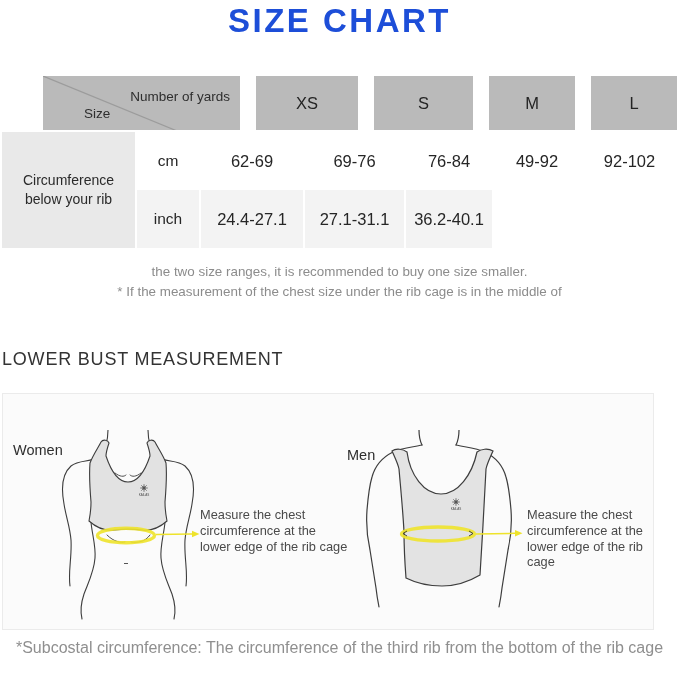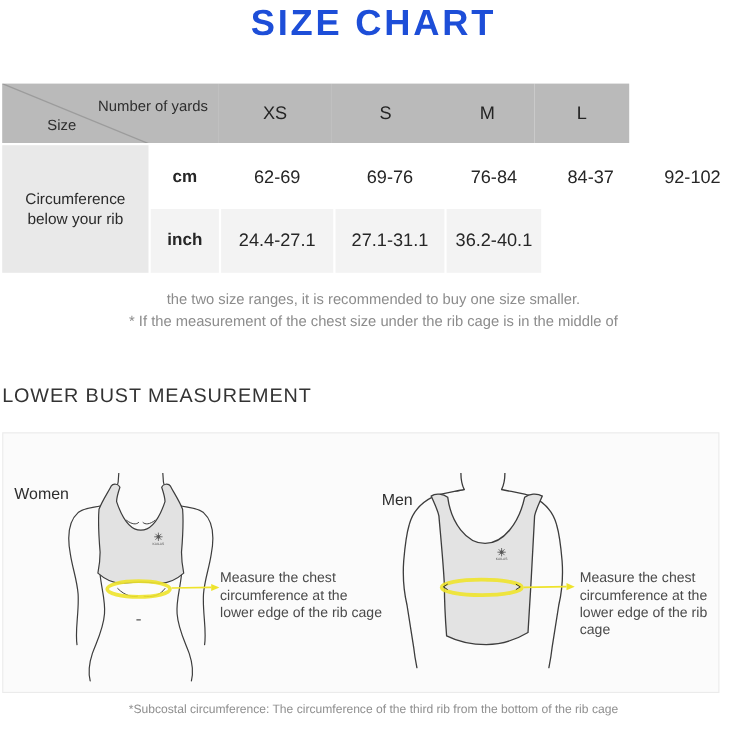--- a/index.html
+++ b/index.html
@@ -9,21 +9,21 @@
     font-family:"Liberation Sans", sans-serif; overflow:hidden; color:#222;
   }
   .title {
     position:absolute; top:2px; left:0; width:679px; text-align:center;
     font-size:33px; font-weight:700; letter-spacing:2.5px; color:#1d4ed8;
   }
   
   .tbl { position:absolute; top:76px; left:2px; width:675px; }
   .tbl-head {
     display:grid; grid-template-columns:197px 102px 99px 86px 86px 95px;
-    column-gap:0; height:54px;
+    column-gap:16px; height:54px;margin-left:41px;
   }
   .h-cell {
     background:#bababa; display:flex; align-items:center; justify-content:center;
     font-size:16.5px; color:#242424;
   }
   .corner { position:relative; background:#bababa; overflow:hidden; }
   .corner svg { position:absolute; inset:0; }
   .corner-top {
     position:absolute; top:13px; right:10px; font-size:13.5px; color:#2e2e2e;
   }
@@ -39,21 +39,21 @@
     grid-row:1 / 3; background:#e9e9e9; display:flex; flex-direction:column;
     align-items:center; justify-content:center; text-align:right;
     font-size:14px; line-height:19px; color:#2a2a2a;
   }
   .b-cell {
     display:flex; align-items:center; justify-content:center;
     font-size:16.5px; color:#262626;
   }
   .row-cm { background:#ffffff; }
   .row-inch { background:#f3f3f3; }
-  .unit { font-size:15.5px;font-weight:bold; }
+  .unit { font-size:15.5px; }
   
   .table-note {
     position:absolute; top:262px; left:0; width:679px; text-align:center;
     font-size:13.4px; line-height:20px; color:#8c8c8c;
   }
   .section-heading {
     position:absolute; top:349px; left:2px;
     font-size:18px; font-weight:500; letter-spacing:0.8px; color:#333;
   }
   
@@ -61,27 +61,27 @@
     position:absolute; top:393px; left:2px; width:652px; height:237px;
     border:1px solid #ebebeb; background:#fbfbfb;
   }
   .fig-label { position:absolute; font-size:14.5px; color:#2e2e2e; }
   .fig-label.women { left:10px; top:48px; }
   .fig-label.men   { left:344px; top:53px; }
   .fig-svg { position:absolute; }
   .fig-svg.women { left:43px;  top:36px; width:160px; height:195px; }
   .fig-svg.men   { left:343px; top:36px; width:190px; height:195px; }
   .annotation {
-    position:absolute; top:113px; font-size:12.8px; line-height:15.8px; color:#4a4a4a;margin-top:10px;
+    position:absolute; top:113px; font-size:12.8px; line-height:15.8px; color:#4a4a4a;
   }
   .annotation.women { left:197px; }
   .annotation.men   { left:524px; }
   .bottom-note {
     position:absolute; top:639px; left:0; width:679px; text-align:center;
-    font-size:11px; color:#8f8f8f;
+    font-size:16px; color:#8f8f8f;
   }
 </style>
 </head>
 <body>
 
 <div class="page">
 
   <div class="title">SIZE CHART</div>
 
   <div class="tbl">
@@ -100,21 +100,21 @@
     </div>
     <div class="tbl-body">
       <div class="label-cell">
         <span>Circumference</span>
         <span>below your rib</span>
       </div>
       <div class="b-cell unit row-cm">cm</div>
       <div class="b-cell row-cm">62-69</div>
       <div class="b-cell row-cm">69-76</div>
       <div class="b-cell row-cm">76-84</div>
-      <div class="b-cell row-cm">84-37</div>
+      <div class="b-cell row-cm">49-92</div>
       <div class="b-cell row-cm">92-102</div>
       <div class="b-cell unit row-inch">inch</div>
       <div class="b-cell row-inch">24.4-27.1</div>
       <div class="b-cell row-inch">27.1-31.1</div>
       <div class="b-cell row-inch">36.2-40.1</div>
     </div>
   </div>
 
   <div class="table-note">
     <div>the two size ranges, it is recommended to buy one size smaller.</div>

